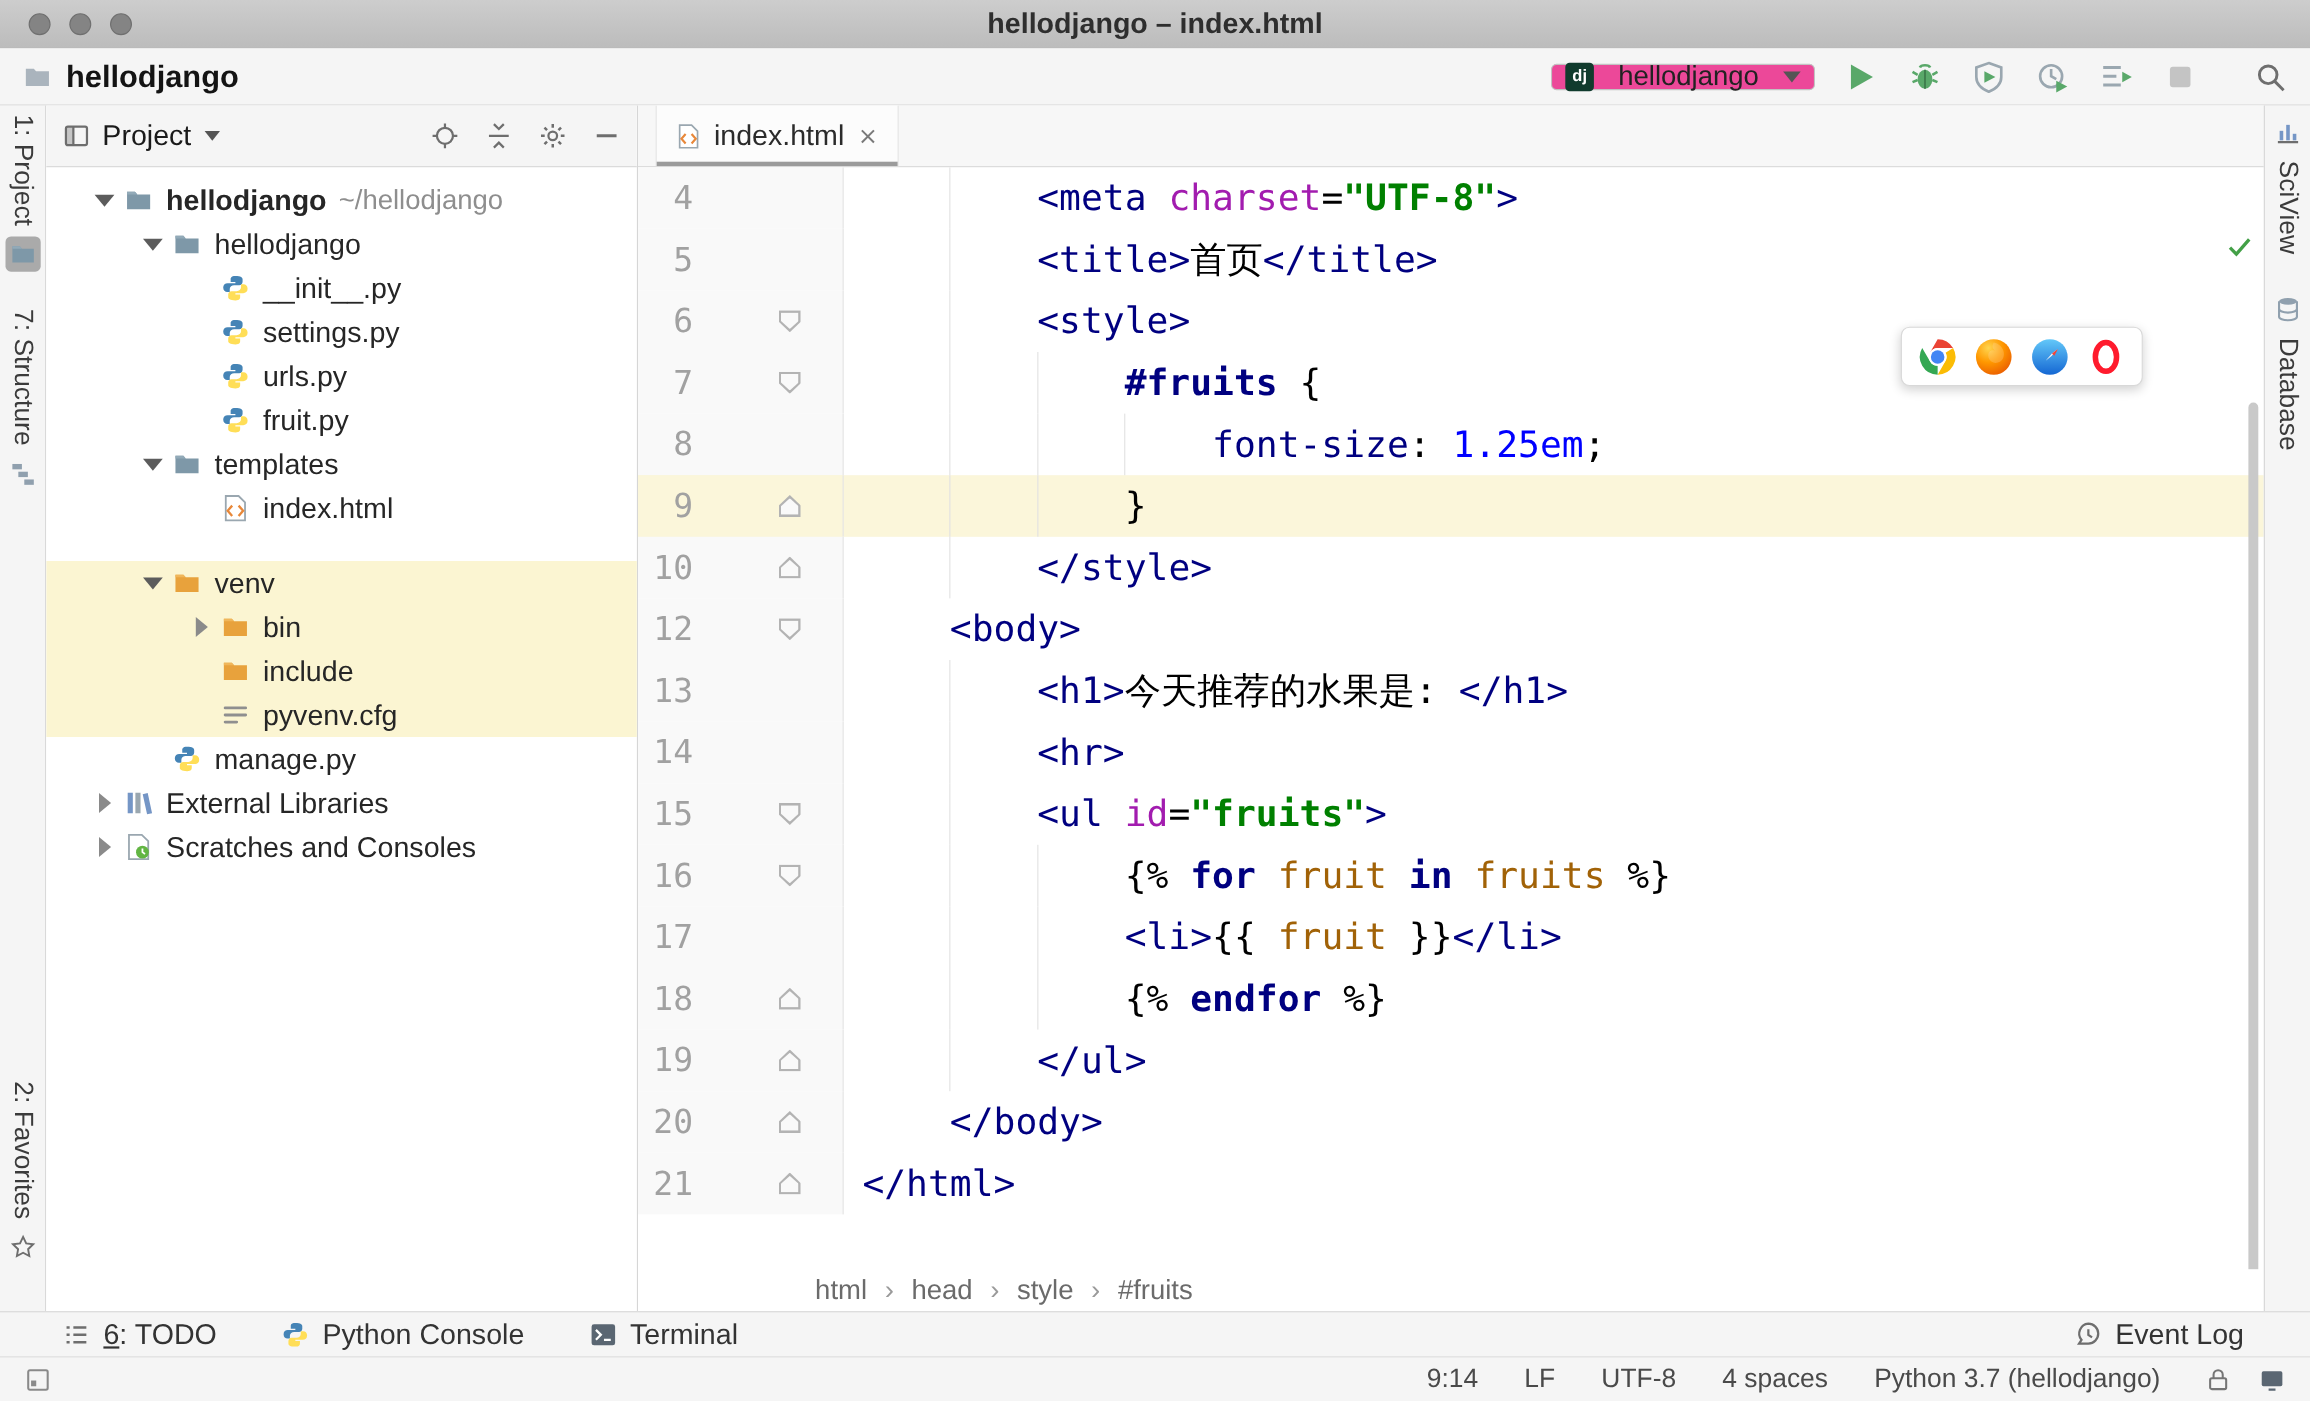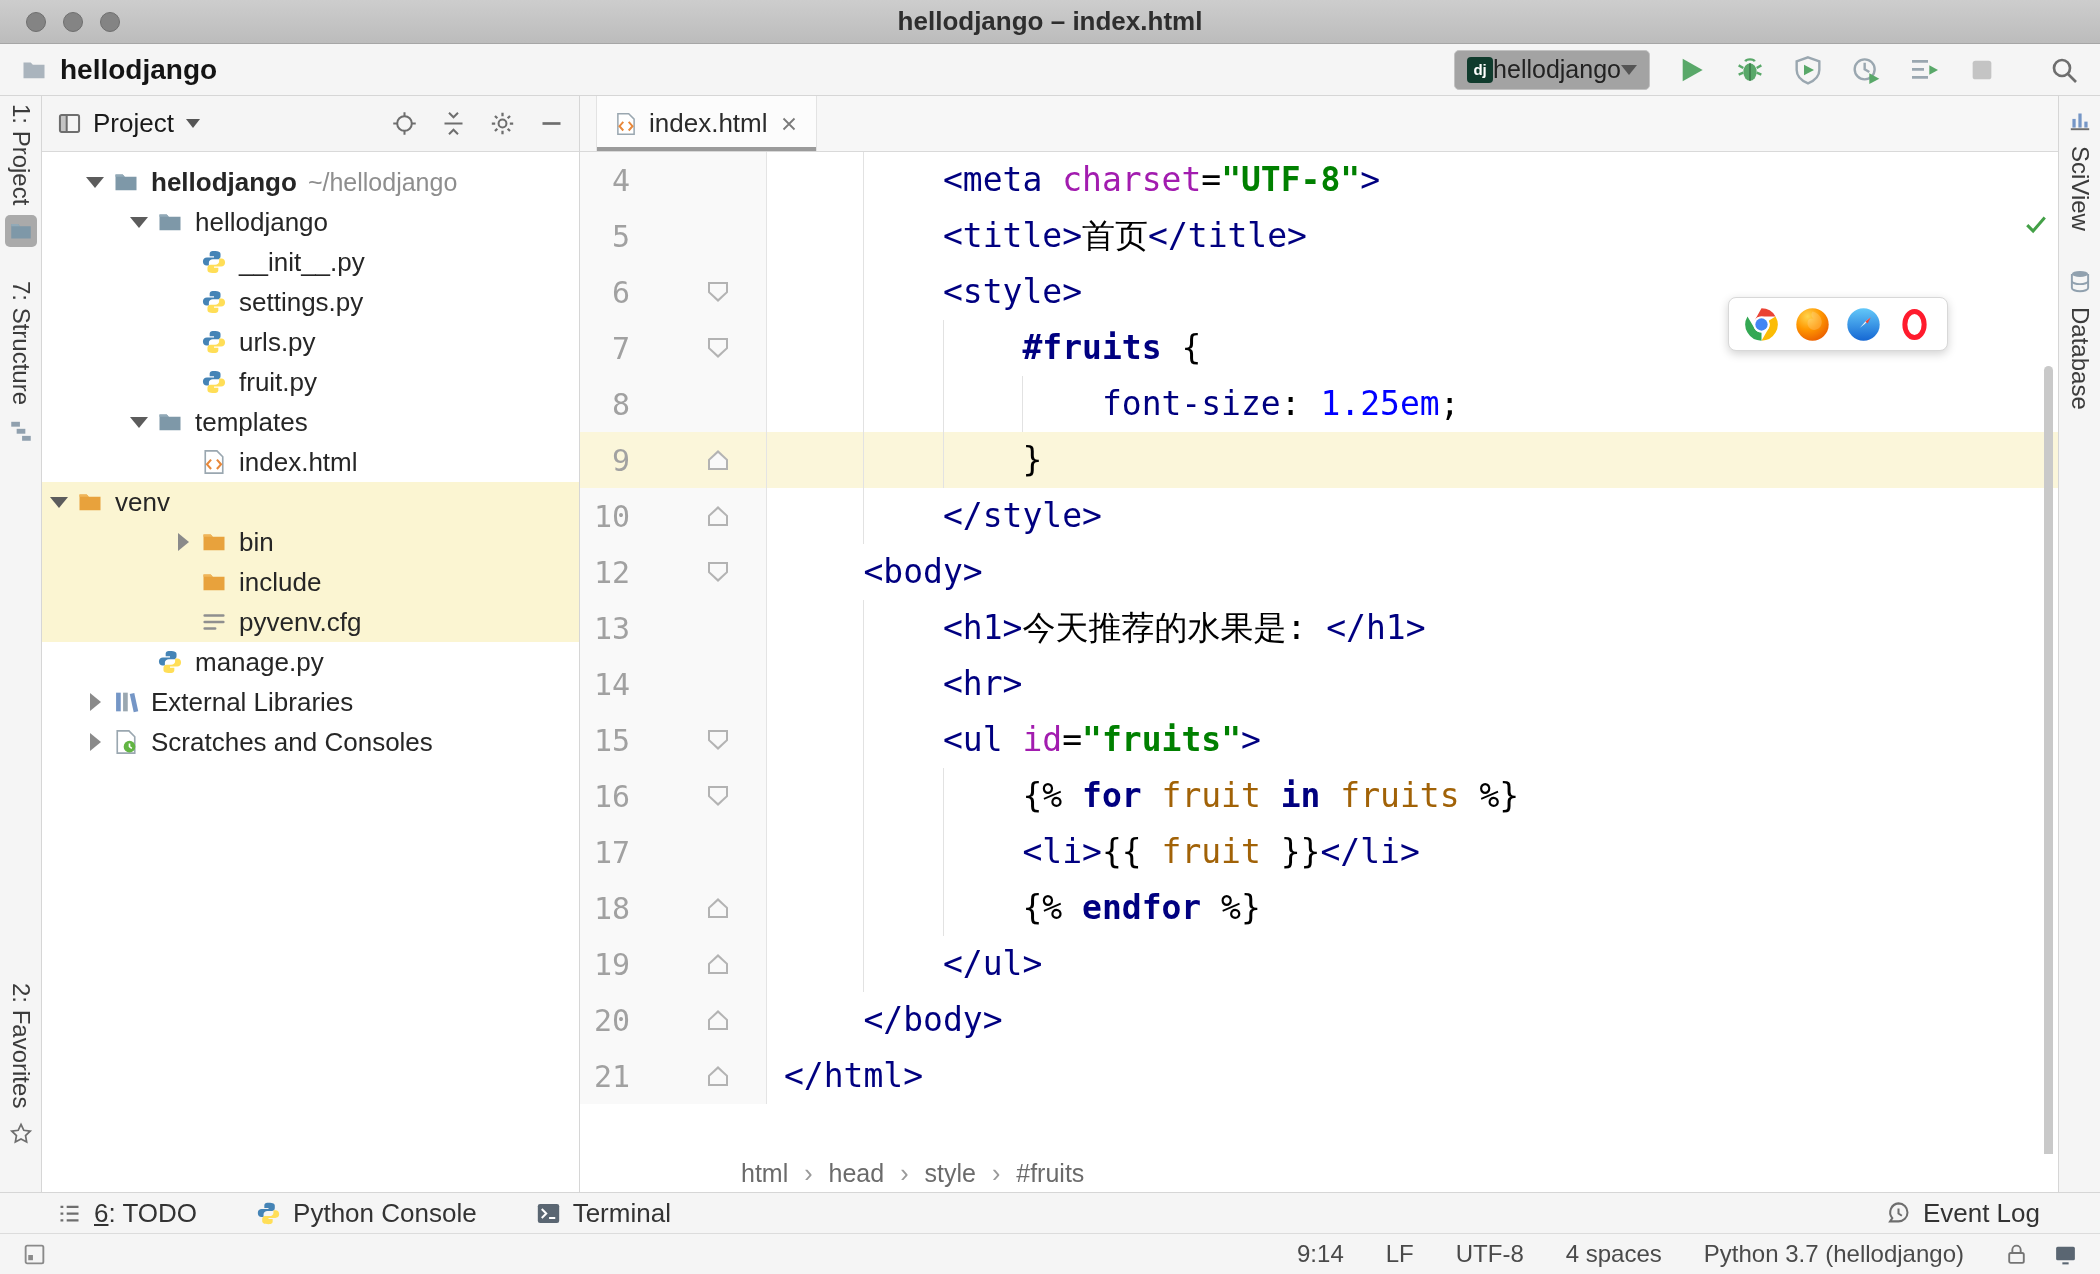--- a/index.html
+++ b/index.html
@@ -13,21 +13,21 @@
   .traffic{position:absolute;left:26px;top:12px;display:flex;gap:17px}
   .tl{width:20px;height:20px;border-radius:50%;background:#848484;border:1px solid #6f6f6f;box-sizing:border-box}
   #window-title{font-size:26px;color:#2e2e2e;font-weight:600}
 
   
   #toolbar{position:absolute;left:0;top:44px;width:100%;height:52px;background:#f5f5f5;border-bottom:1px solid #d6d6d6;display:flex;align-items:center;box-sizing:border-box;padding:0 20px}
   .tb-left{display:flex;align-items:center;gap:12px}
   .tb-folder{width:28px;height:28px}
   #toolbar-project{font-size:28px;font-weight:700;color:#141414}
   .tb-right{margin-left:auto;display:flex;align-items:center;gap:26px}
-  #run-config{display:flex;align-items:center;gap:0;background:#a3a3a3;border:1px solid #c2c2c2;border-radius:5px;height:40px;padding:0 12px;box-sizing:border-box}
+  #run-config{display:flex;align-items:center;gap:22px;background:#ec4899;border:1px solid #c2c2c2;border-radius:5px;height:24px;padding:0 12px;box-sizing:border-box}
   #dj-badge{width:26px;height:26px;background:#103b2d;color:#fff;border-radius:4px;font-size:15px;font-weight:700;display:flex;align-items:center;justify-content:center}
   #run-config-label{font-size:25px;color:#222}
   .caret{width:0;height:0;border-left:8px solid transparent;border-right:8px solid transparent;border-top:10px solid #555}
   .tb-action{width:32px;height:32px;display:inline-block}
   .tb-action svg{width:100%;height:100%}
   #toolbar-actions{display:flex;align-items:center;gap:26px}
   #search-btn{width:32px;height:32px;margin-left:24px}
 
   
   .strip{position:absolute;top:96px;height:1096px;width:42px;background:#f5f5f5;display:flex;flex-direction:column;align-items:center;box-sizing:border-box;padding:8px 0}
@@ -330,21 +330,21 @@
         <div class="tree-row" data-name="tree-item-index-html" style="padding-left: 124px;">
           <span class="chev" data-name="chevron-spacer"></span>
           <span class="ticon" data-name="html-icon">
             <svg viewBox="0 0 24 24">
               <path fill="#fff" stroke="#9aa7b0" stroke-width="1.4" d="M4.5 2.5h10l5 5v14h-15z"></path>
               <path fill="none" stroke="#e8883a" stroke-width="1.8" d="M9.5 10l-3.5 4 3.5 4M14.5 10l3.5 4-3.5 4"></path>
             </svg>
           </span>
           <span class="tlabel" data-name="tree-item-label">index.html</span>
         </div>
-        <div class="tree-row hl" data-name="tree-item-venv" style="">
+        <div class="tree-row hl" data-name="tree-item-venv" style="padding-left: 80px; margin-top: 28px;">
           <span class="chev" data-name="chevron-down-icon">
             <span class="tri-down"></span>
           </span>
           <span class="ticon" data-name="folder-ex-icon">
             <svg viewBox="0 0 24 24">
               <path fill="#e8a23c" d="M3 5.5h6.2l1.8 2H21V19H3z"></path>
               <path fill="#f0b65a" d="M3 5.5h6.2l1.8 2H3z"></path>
             </svg>
           </span>
           <span class="tlabel" data-name="tree-item-label">venv</span>

